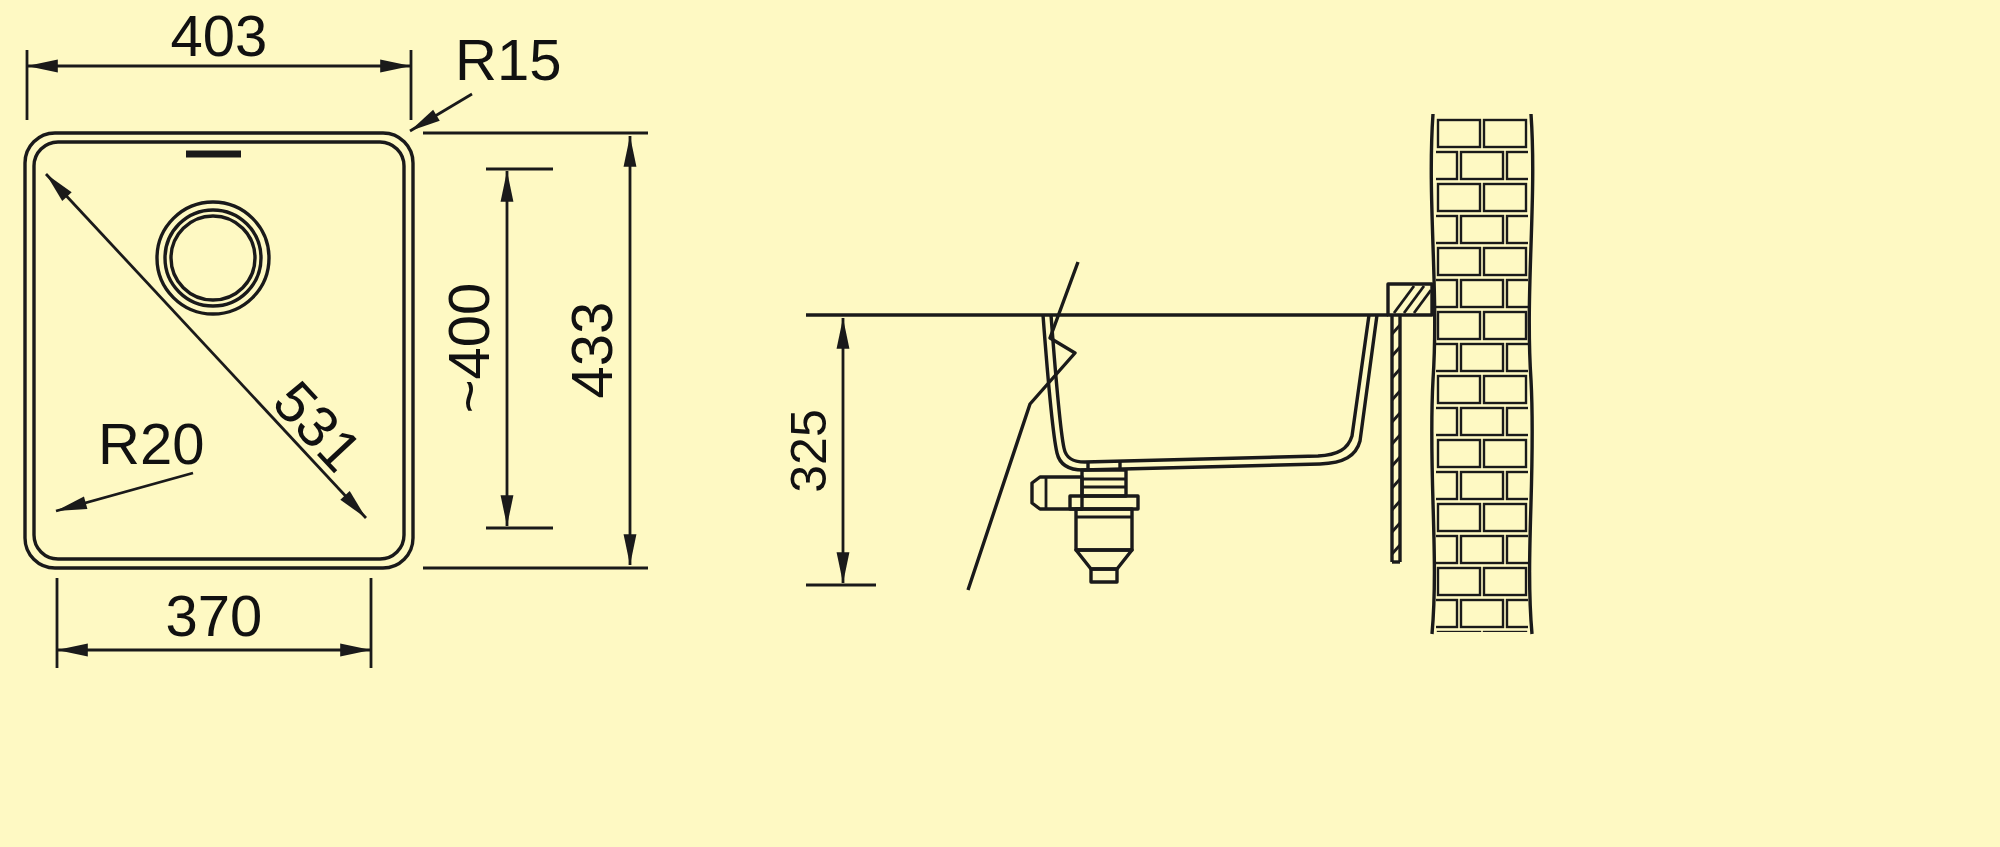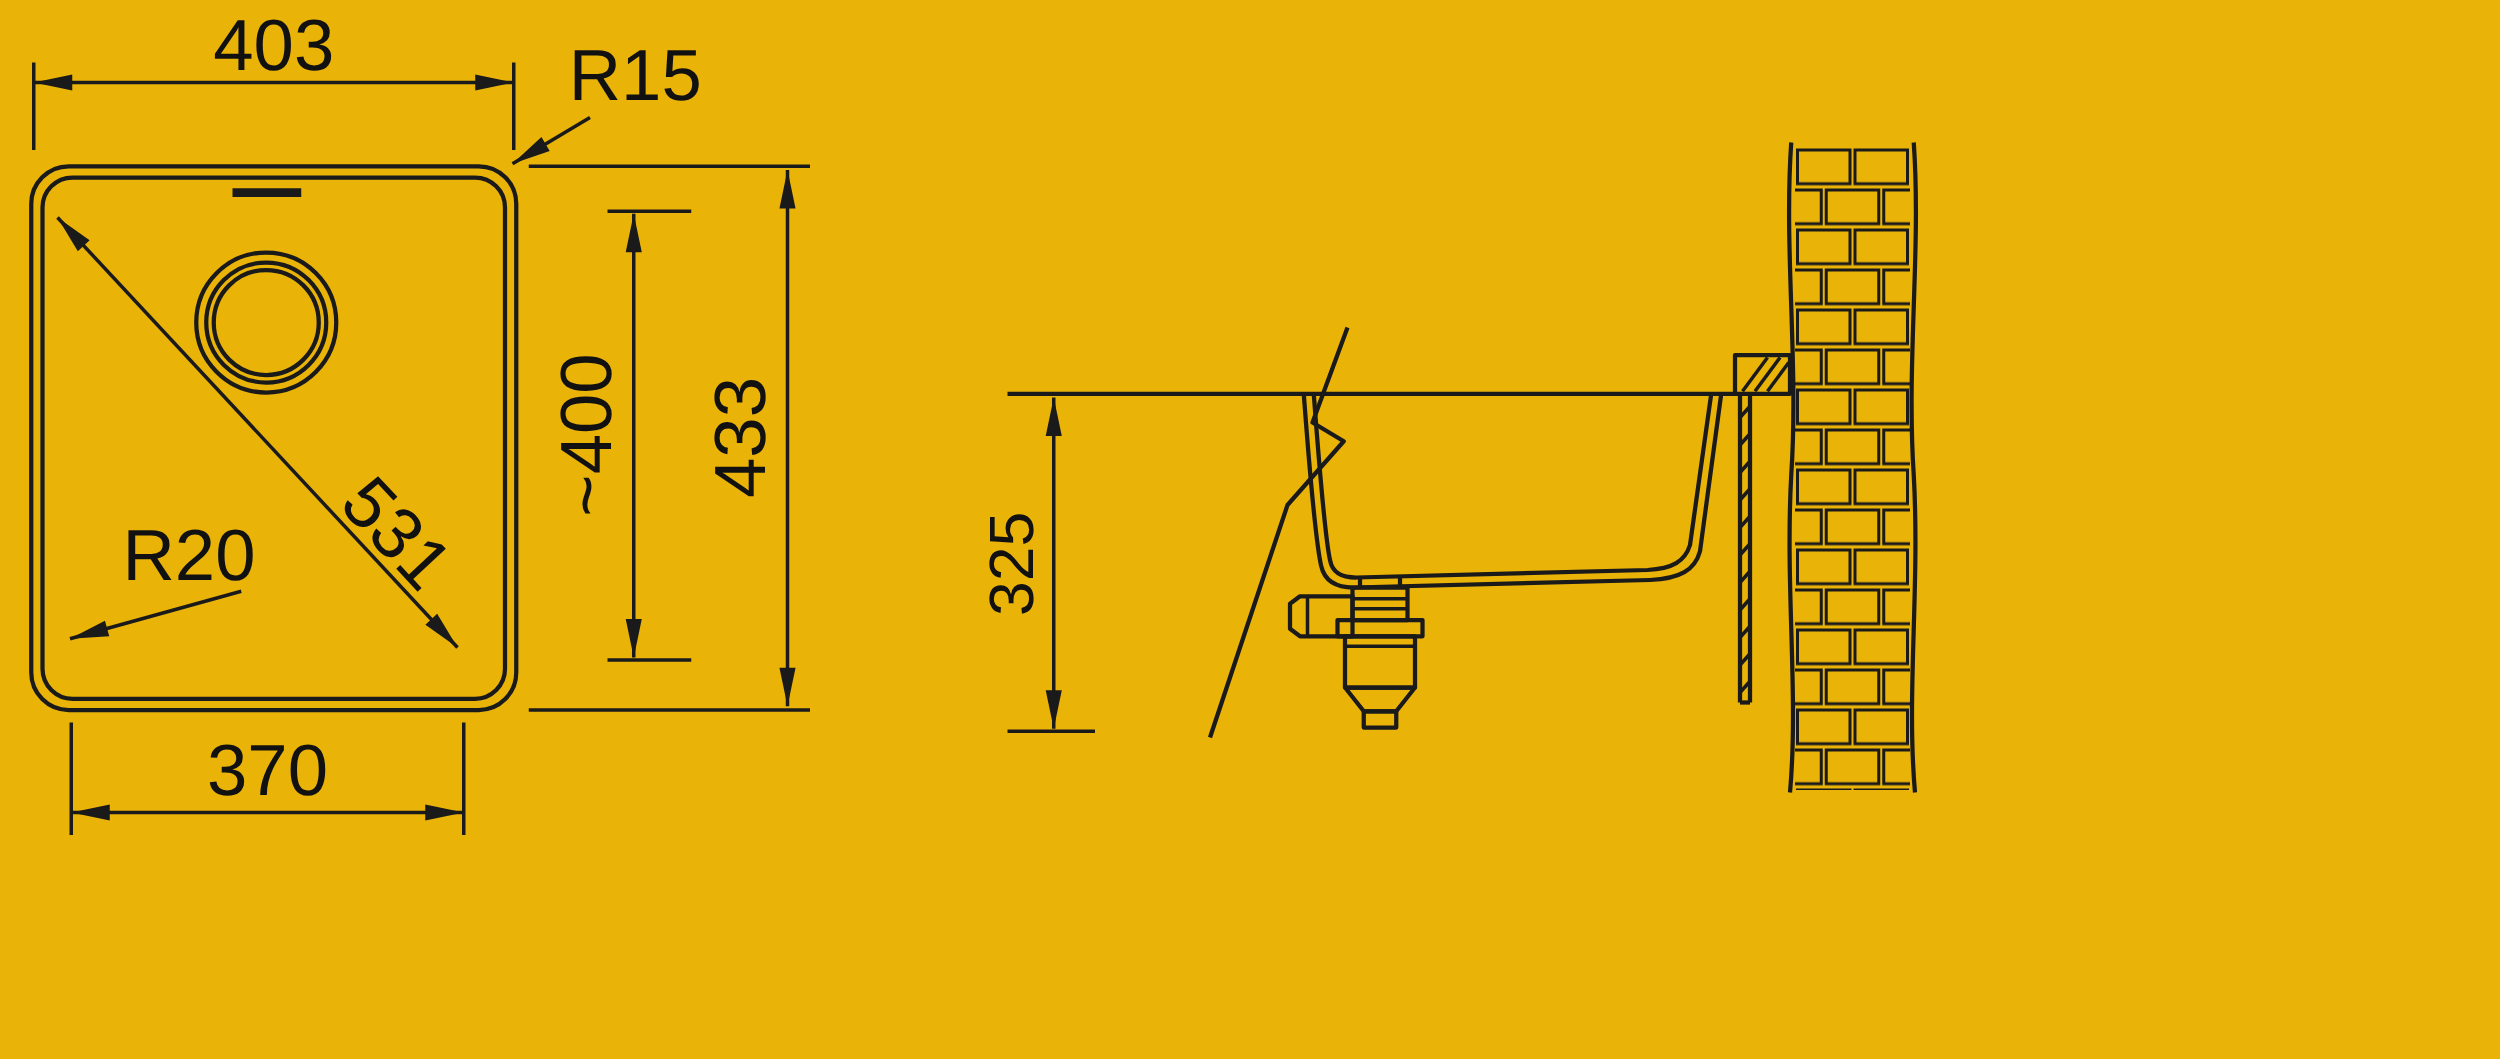--- a/index.html
+++ b/index.html
@@ -4,21 +4,21 @@
 <style>
   html, body {
     margin: 0;
     padding: 0;
     background: #ffffff;
   }
   .canvas {
     width: 2000px;
     height: 847px;
     position: relative;
-    background: #eab308;
+    background: #fef9c3;
     overflow: hidden;
   }
   svg { display: block; }
   .dim-text {
     font-family: "Liberation Sans", "DejaVu Sans", sans-serif;
     font-size: 58px;
     fill: #111111;
   }
   .dim-text-sm {
     font-family: "Liberation Sans", "DejaVu Sans", sans-serif;

